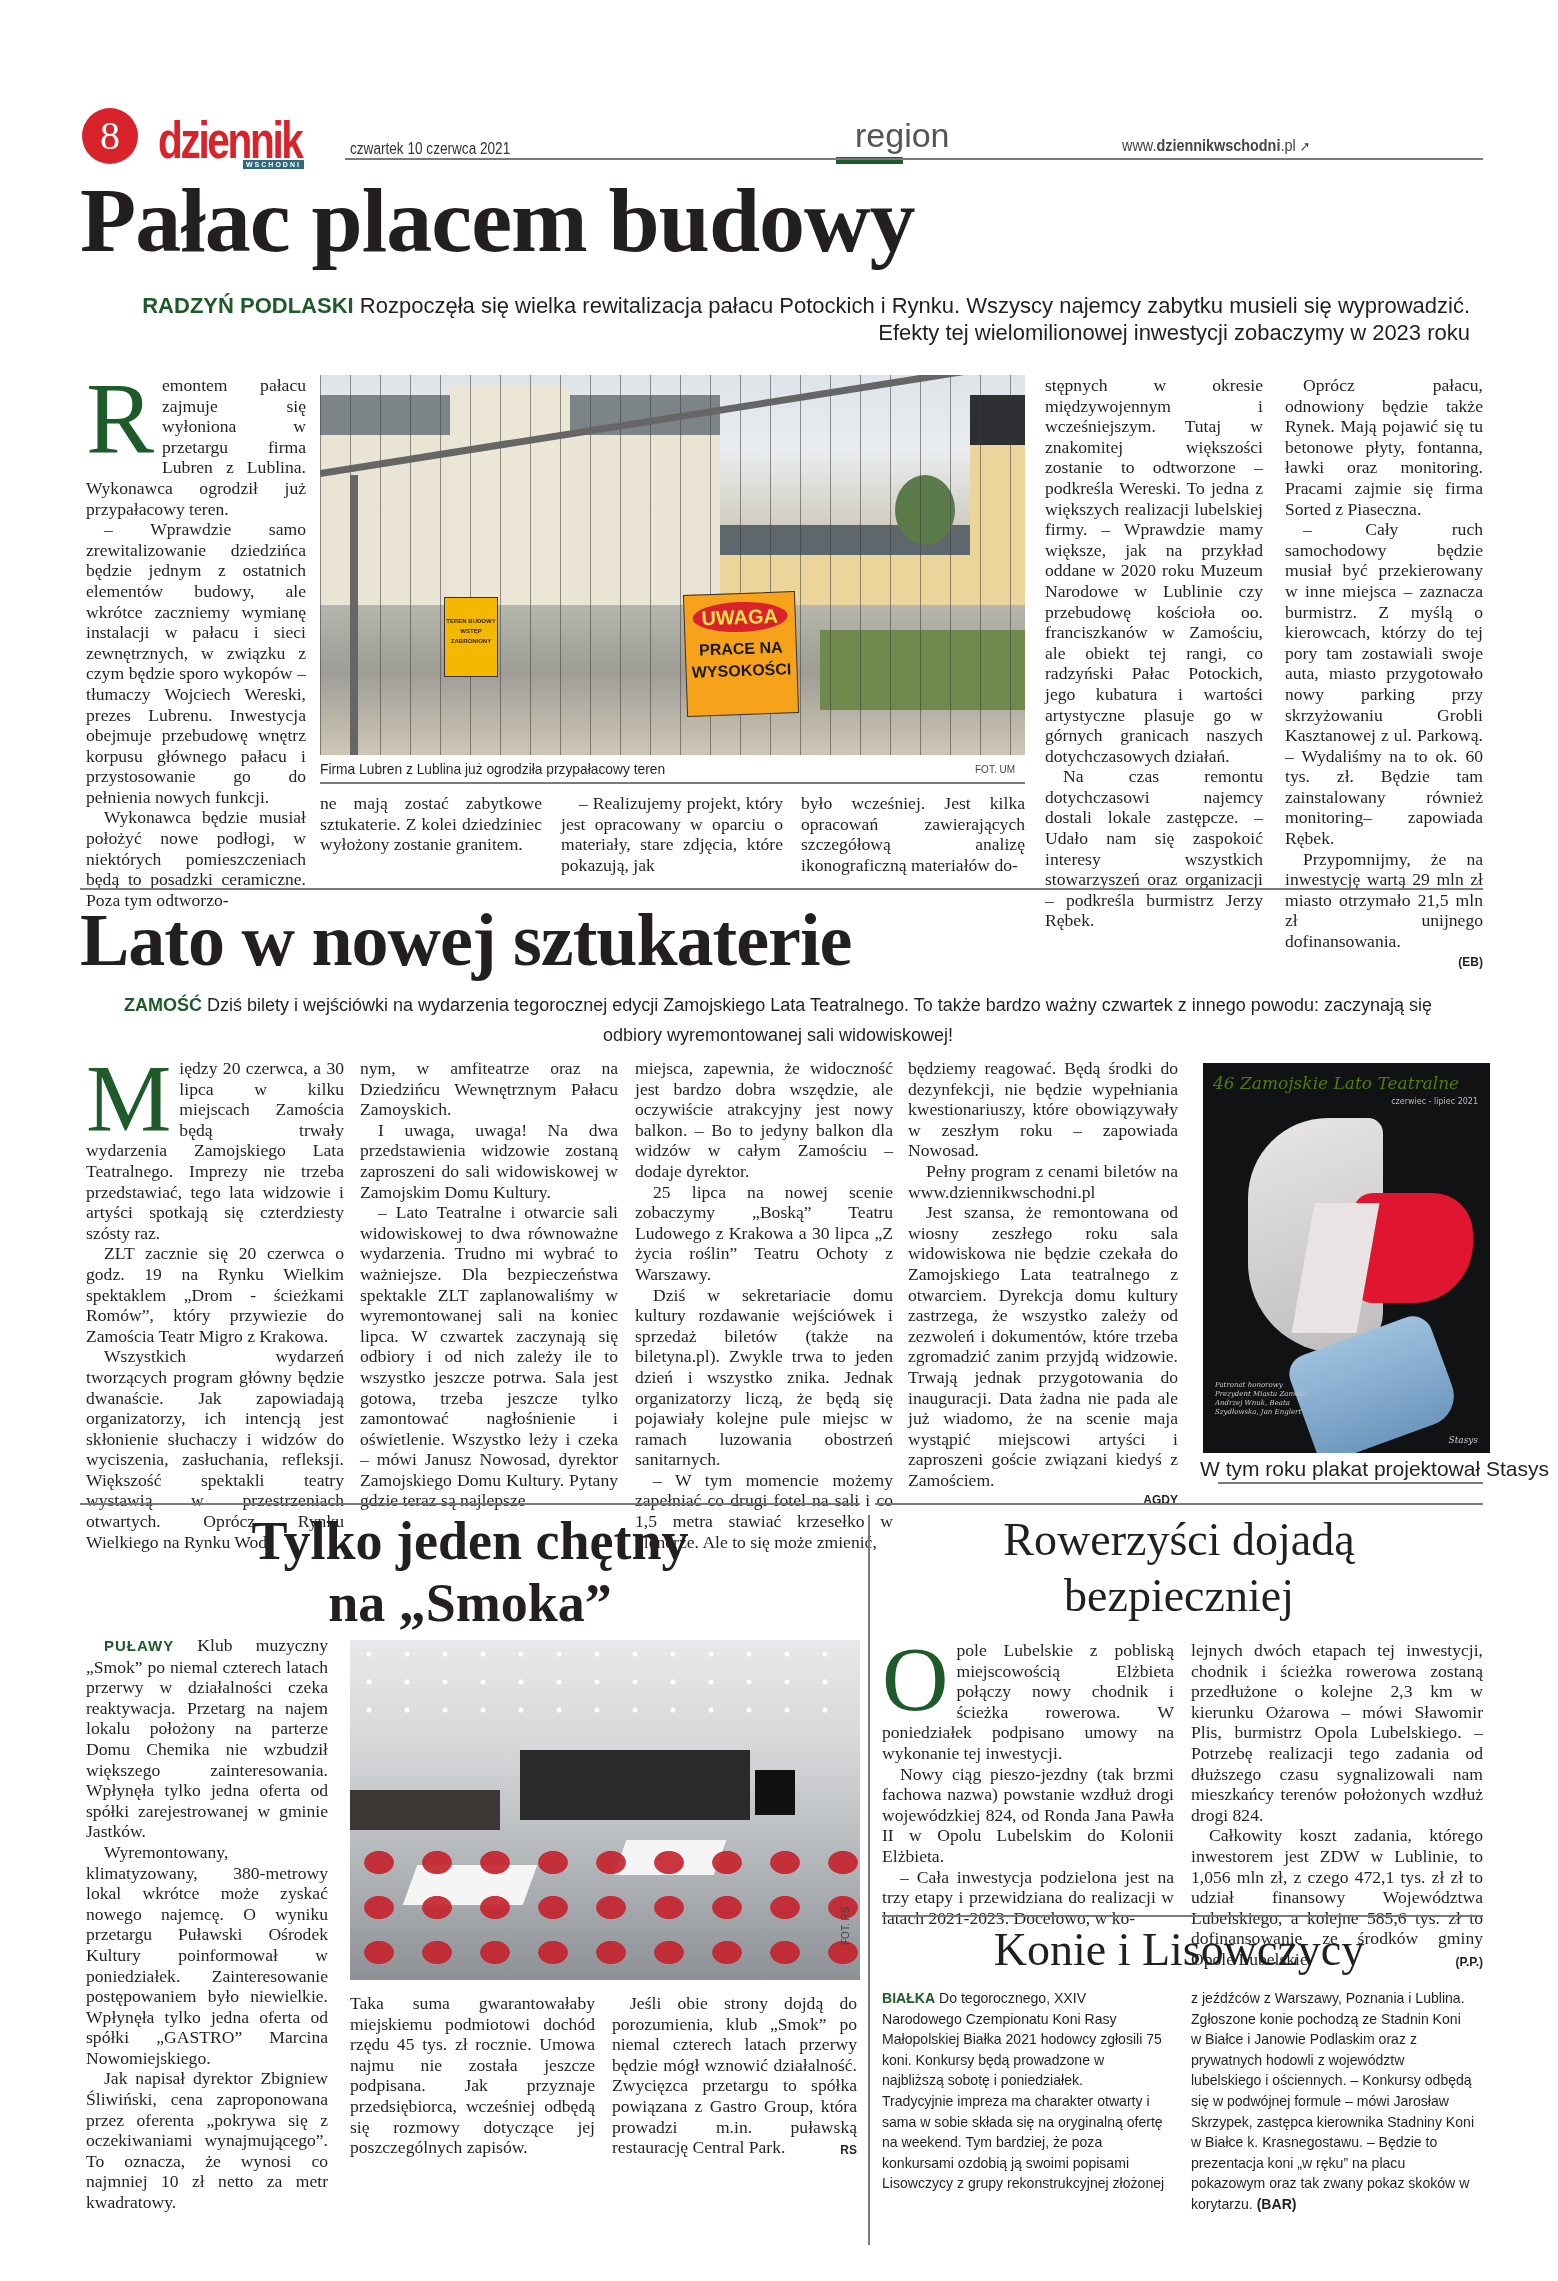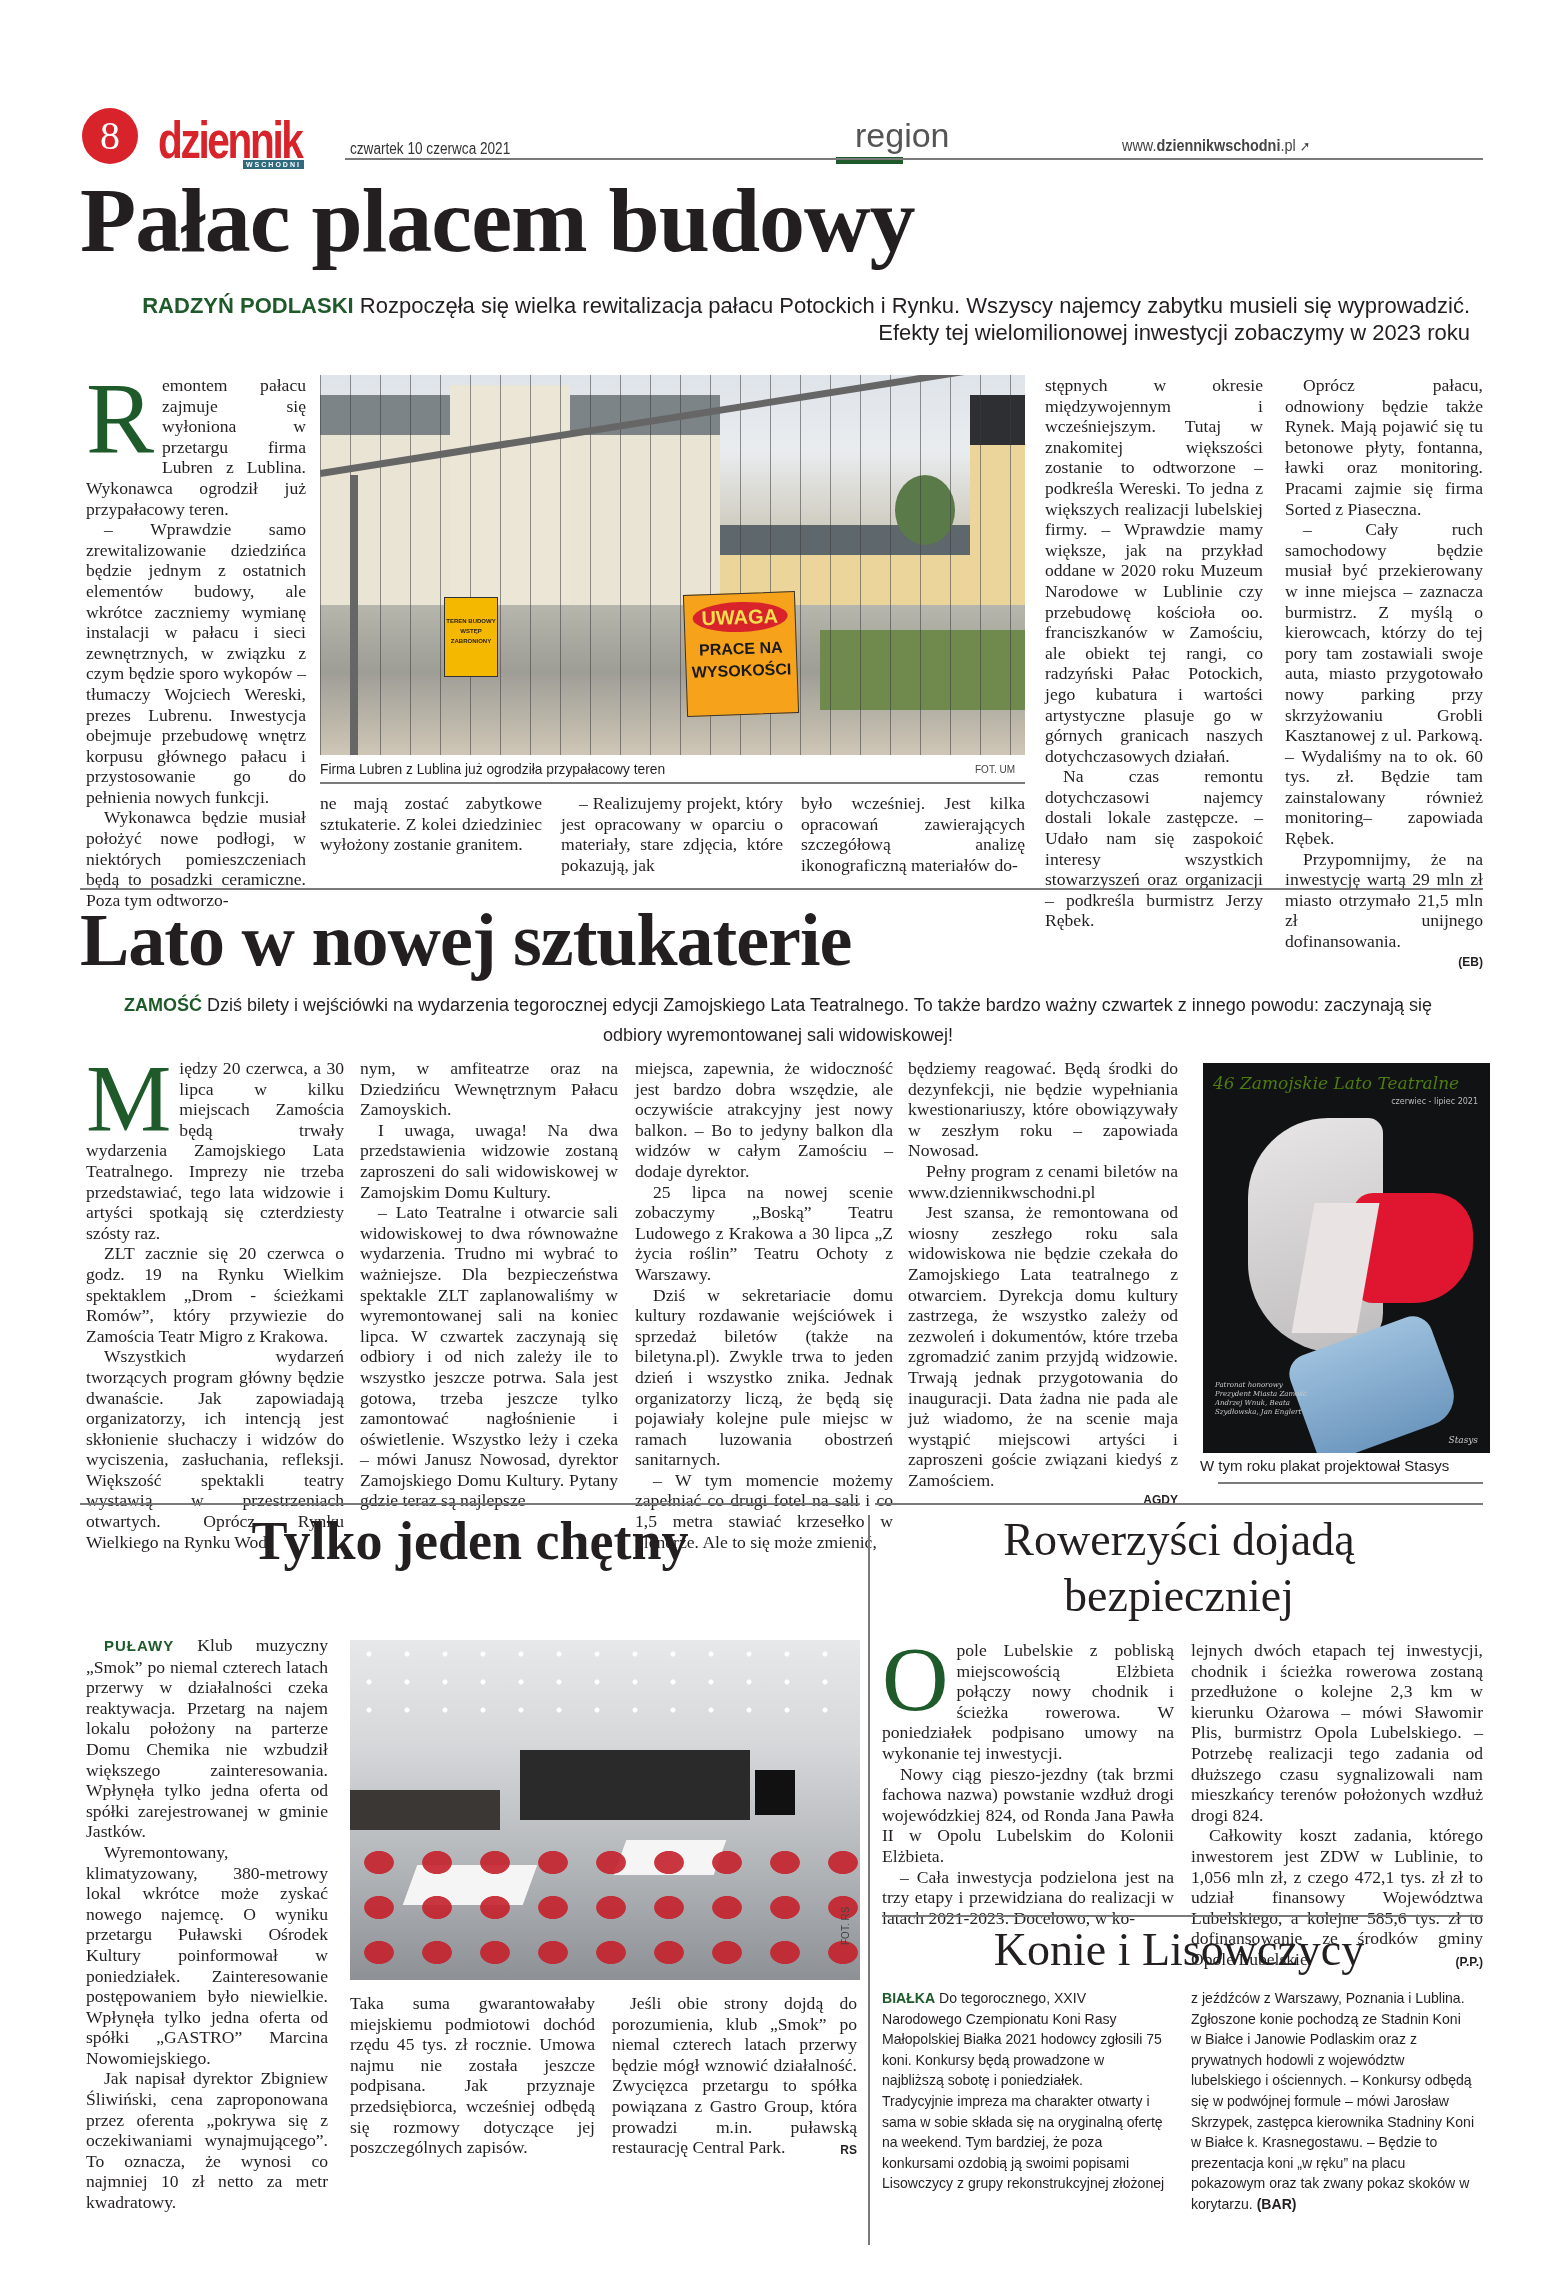--- a/index.html
+++ b/index.html
@@ -125,29 +125,30 @@
 <div class="abs" style="left:1203px;top:1063px;width:287px;height:390px;background:#111214;overflow:hidden;">
   <div style="position:absolute;left:10px;top:10px;width:270px;font-family:'DejaVu Serif',serif;font-style:italic;font-size:17px;color:#4d7c0f;">46 Zamojskie Lato Teatralne</div>
   <div style="position:absolute;right:12px;top:34px;font-family:'DejaVu Sans',sans-serif;font-size:8px;color:#bbb;">czerwiec - lipiec 2021</div>
   <div style="position:absolute;left:45px;top:55px;width:135px;height:235px;background:linear-gradient(160deg,#e8e6e6,#bdbbbb);border-radius:80px 15px 40px 90px;"></div>
   <div style="position:absolute;left:150px;top:130px;width:120px;height:110px;background:#e0152f;border-radius:20px 40px 60px 20px;"></div>
   <div style="position:absolute;left:100px;top:140px;width:65px;height:130px;background:#e9e3e3;transform:skewX(-10deg);"></div>
   <div style="position:absolute;left:95px;top:270px;width:150px;height:110px;background:linear-gradient(180deg,#9dc0dd,#6e98bf);border-radius:20px 20px 30px 10px;transform:rotate(-20deg);"></div>
   <div style="position:absolute;left:12px;top:318px;width:95px;font-family:'DejaVu Serif',serif;font-style:italic;font-size:7px;line-height:9px;color:#ccc;">Patronat honorowy Prezydent Miasta Zamość Andrzej Wnuk, Beata Szydłowska, Jan Englert</div>
   <div style="position:absolute;right:12px;bottom:8px;font-family:'DejaVu Serif',serif;font-style:italic;font-size:9px;color:#ccc;">Stasys</div>
 </div>
-<div class="abs caption" style="left:1200px;top:1457px;font-size:15px;">W tym roku plakat projektował Stasys</div>
+<div class="abs caption" style="left:1200px;top:1457px;font-size:21px;">W tym roku plakat projektował Stasys</div>
 
 <div class="rule" style="left:80px;top:1503px;width:780px;"></div>
 <div class="rule" style="left:1218px;top:1482px;width:265px;height:1.5px;"></div>
 <div class="rule" style="left:875px;top:1503px;width:608px;"></div>
 <div class="vrule" style="left:868px;top:1515px;height:730px;"></div>
 
 <div class="abs hl-cond" style="left:80px;top:1510px;width:780px;font-size:54px;line-height:62px;">
   <div>Tylko jeden chętny</div>
+  <div>na „Smoka”</div>
 </div>
 <div class="abs serif-body" style="left:86px;top:1635px;width:242px;">
   <p><b class="sans green" style="letter-spacing:1px;font-size:15px;">PUŁAWY</b> <span>Klub muzyczny „Smok” po niemal czterech latach przerwy w działalności czeka reaktywacja. Przetarg na najem lokalu położony na parterze Domu Chemika nie wzbudził większego zainteresowania. Wpłynęła tylko jedna oferta od spółki zarejestrowanej w gminie Jastków.</span></p>
   <p>Wyremontowany, klimatyzowany, 380-metrowy lokal wkrótce może zyskać nowego najemcę. O wyniku przetargu Puławski Ośrodek Kultury poinformował w poniedziałek. Zainteresowanie postępowaniem było niewielkie. Wpłynęła tylko jedna oferta od spółki „GASTRO” Marcina Nowomiejskiego.</p>
   <p>Jak napisał dyrektor Zbigniew Śliwiński, cena zaproponowana przez oferenta „pokrywa się z oczekiwaniami wynajmującego”. To oznacza, że wynosi co najmniej 10 zł netto za metr kwadratowy.</p>
 </div>
 <div class="abs" style="left:350px;top:1640px;width:510px;height:340px;overflow:hidden;background:linear-gradient(180deg,#e7e8e9 0%,#d6d8da 30%,#b9bcbf 60%,#8d9196 100%);">
   <div style="position:absolute;left:0;top:0;width:510px;height:90px;background-image:radial-gradient(circle,#fff 2px,transparent 3px);background-size:38px 28px;"></div>
   <div style="position:absolute;left:170px;top:110px;width:230px;height:70px;background:#2b2a2a;"></div>
   <div style="position:absolute;left:0;top:150px;width:150px;height:40px;background:#3b3735;"></div>

